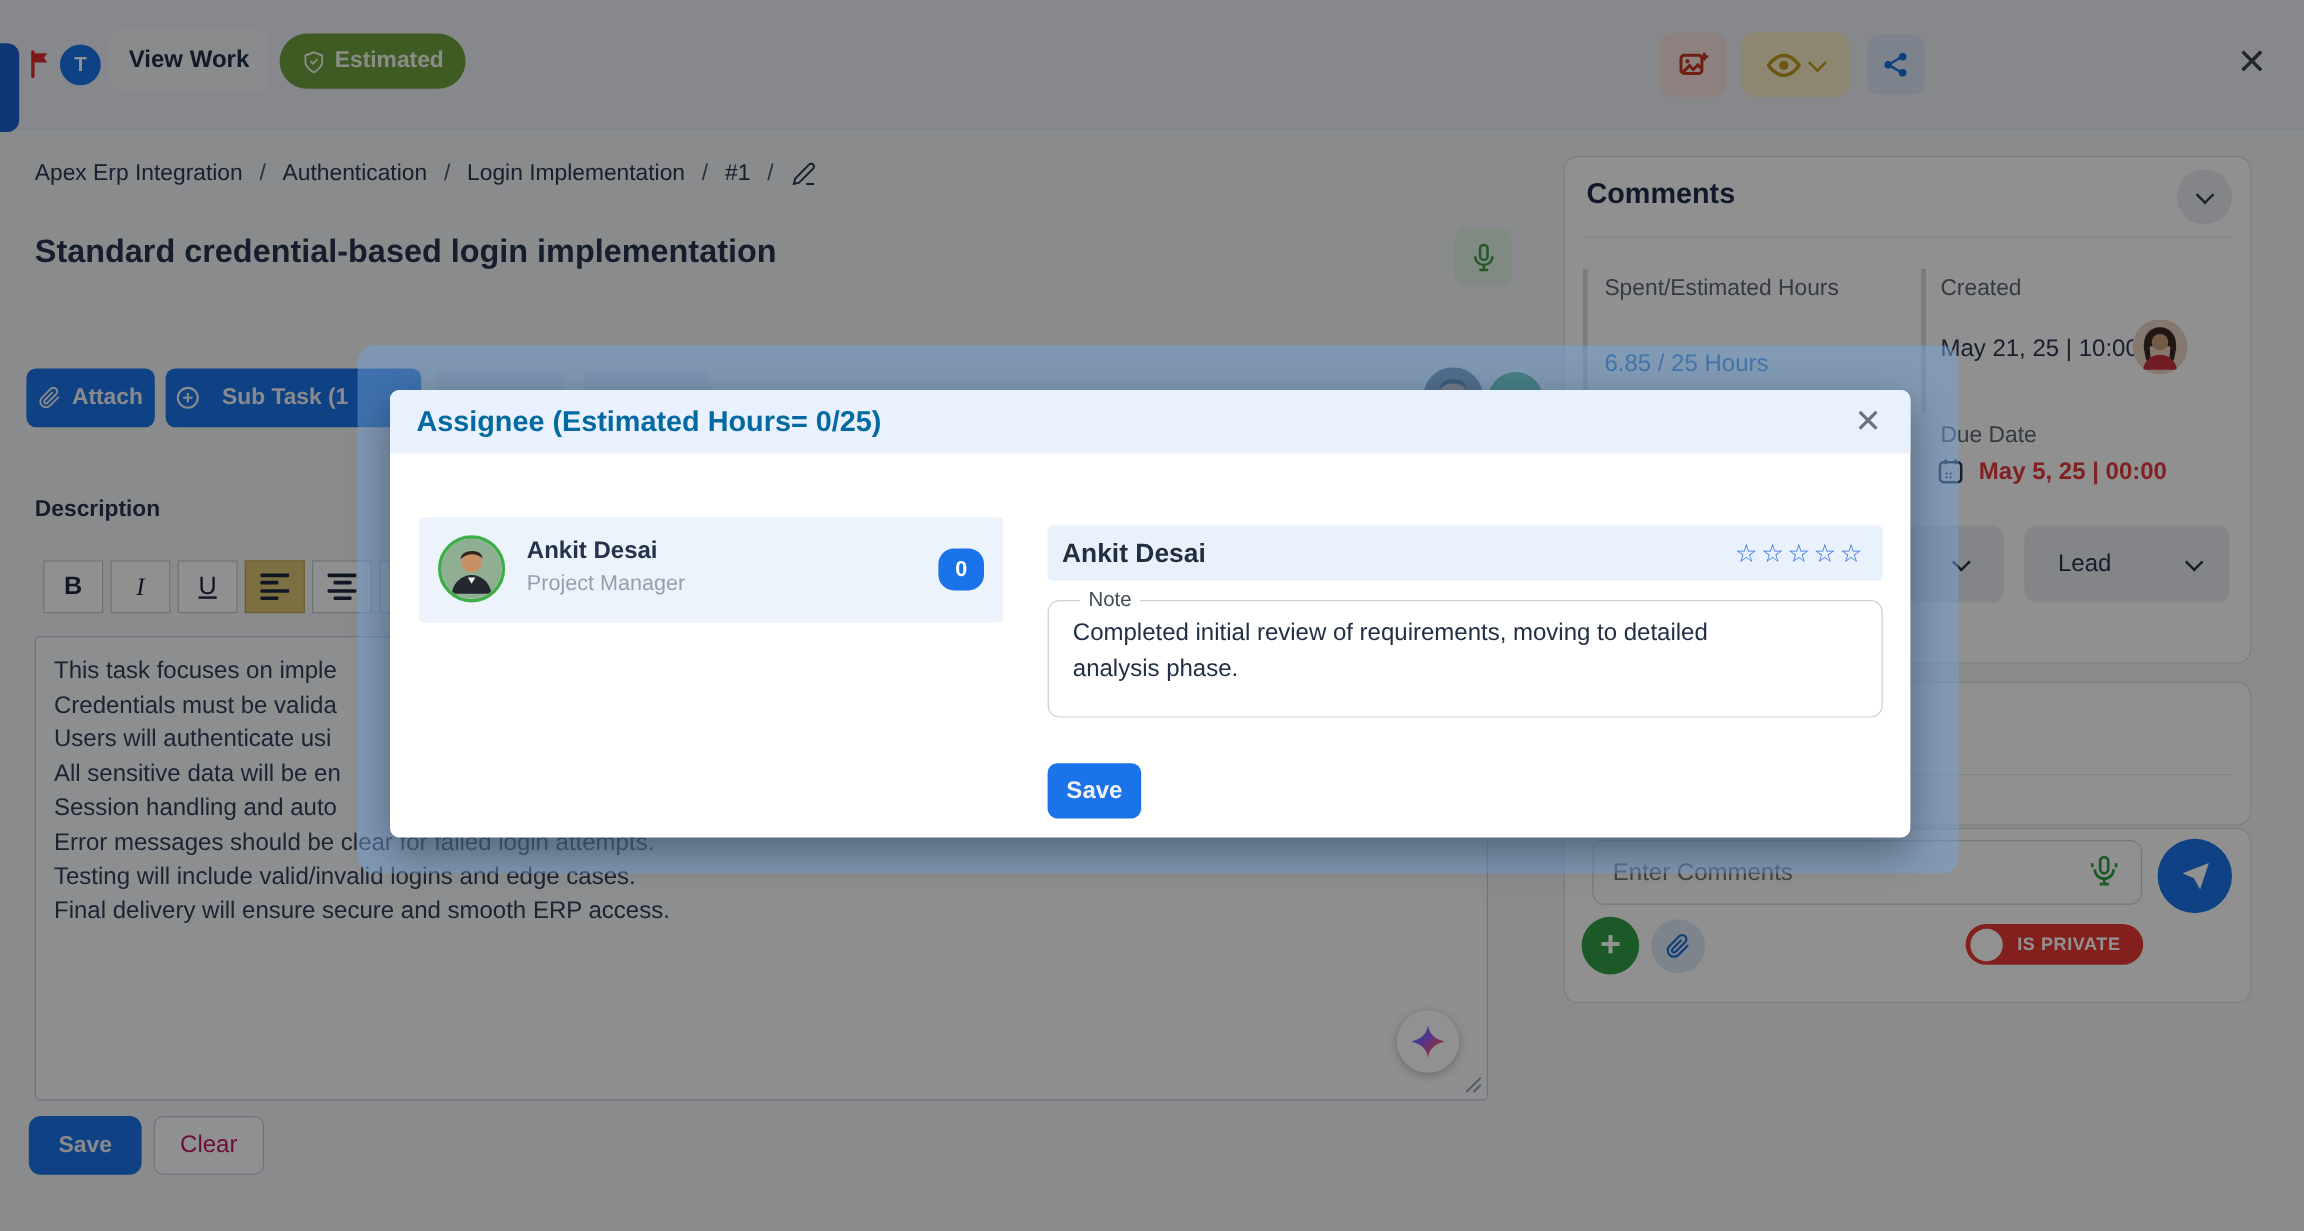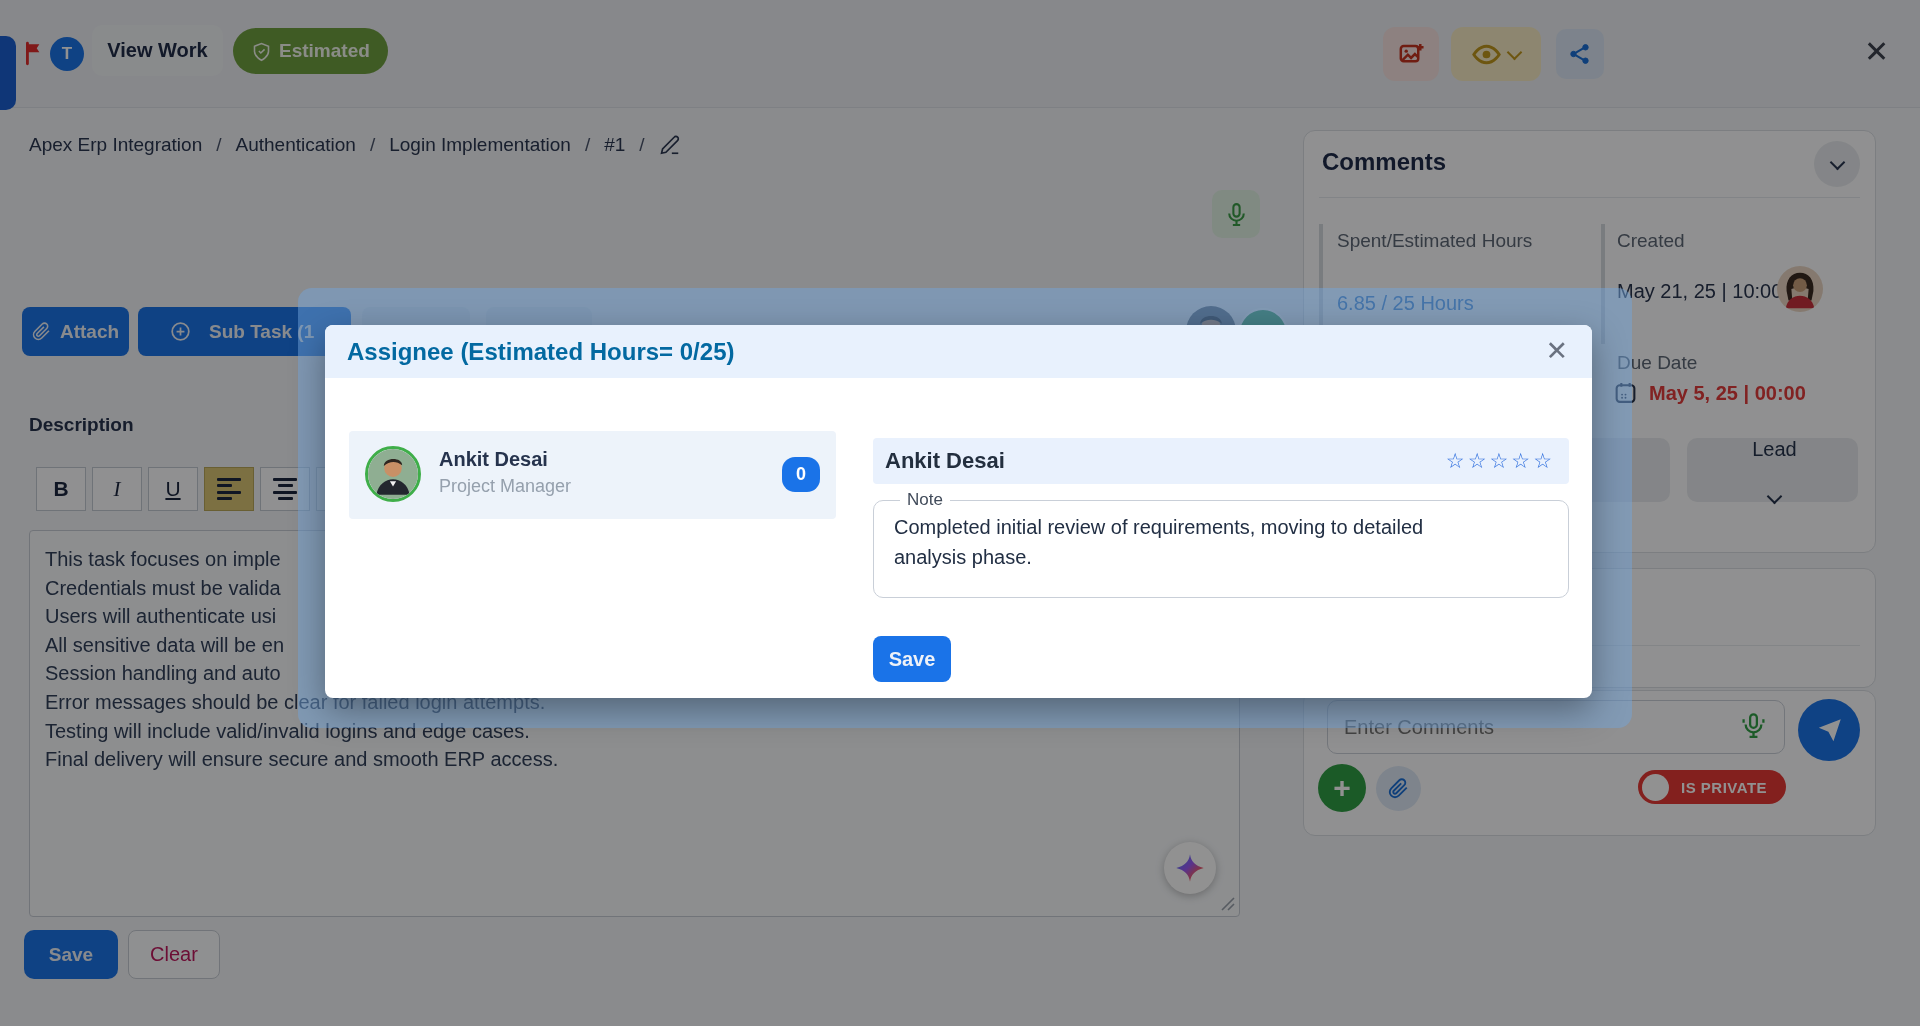--- a/index.html
+++ b/index.html
@@ -28,21 +28,21 @@
         border-bottom:2.5px solid currentColor;transform:rotate(45deg);margin-top:-4px;}
   
   .crumbs{left:29px;top:134px;display:flex;align-items:center;gap:14px;color:#2a3650;
           font-size:19px;font-weight:500;}
   .crumbs .sep{color:#49536a;font-weight:400;}
   .page-title{left:29px;top:194px;font-size:27px;font-weight:700;color:#27344f;}
   .mic-sq{left:1212px;top:190px;width:48px;height:48px;border-radius:10px;background:#e1f2e4;color:#3a9c47;}
   
   .blue-btn{background:#1a73e8;color:#eef2f8;border-radius:8px;font-size:19px;font-weight:600;gap:9px;}
   .attach{left:22px;top:307px;width:107px;height:49px;}
-  .subtask{left:138px;top:307px;width:213px;height:49px;justify-content:flex-start;padding-left:32px;overflow:hidden;white-space:nowrap;}
+  .subtask{left:138px;top:307px;width:213px;height:49px;justify-content:flex-start;padding-left:8px;overflow:hidden;white-space:nowrap;}
   .ghost{background:#e4e9f0;border-radius:8px;}
   .ghostA{left:362px;top:307px;width:108px;height:49px;}
   .ghostB{left:486px;top:307px;width:106px;height:49px;}
   .bg-av{overflow:hidden;}
   .green-dot{left:1238px;top:308px;width:46px;height:46px;background:#2e9e5b;border:2px solid #ffffff;}
   
   .desc-head{left:29px;top:414px;font-size:19px;font-weight:600;color:#26324d;}
   .tbtn{top:467px;width:50px;height:44px;background:#fdfdfe;border:1px solid #c3c9d2;
         color:#1c2740;font-size:21px;}
   .tbtn.active{background:#d9c573;border-color:#b9a75a;}
@@ -60,21 +60,21 @@
   .card{background:#fdfdfe;border:1px solid #d9dde3;border-radius:12px;box-sizing:border-box;}
   .card1{left:1303px;top:130px;width:573px;height:423px;}
   .details-h{left:1322px;top:148px;font-size:24px;font-weight:700;color:#1d2a49;}
   .chev-circle{left:1814px;top:141px;width:46px;height:46px;background:#e7eaee;color:#2a3650;}
   .div1{left:1319px;top:197px;width:541px;height:1px;background:#e4e7ec;}
   .vbar{width:4px;height:120px;background:#d5d9de;top:224px;}
   .lbl{font-size:19px;color:#5d6776;line-height:27px;}
   .spent-v{left:1337px;top:292px;font-size:20px;font-weight:500;color:#2f7cd6;}
   .created-v{left:1617px;top:280px;font-size:20px;font-weight:500;color:#28344e;}
   .due-v{left:1649px;top:382px;font-size:20px;font-weight:600;color:#e23b3b;}
-  .dd{background:#e7eaee;border-radius:10px;color:#25324c;flex-direction:column;}
+  .dd{background:#e7eaee;border-radius:10px;color:#25324c;}
   .dd-cut{left:1524px;top:438px;width:146px;height:64px;}
   .dd-lead{left:1687px;top:438px;width:171px;height:64px;display:flex;align-items:center;
            justify-content:space-between;padding:0 24px 0 28px;font-size:20px;font-weight:500;box-sizing:border-box;}
   .card2{left:1303px;top:568px;width:573px;height:120px;}
   .div2{left:1319px;top:645px;width:541px;height:1px;background:#e6e9ed;}
   .card3{left:1303px;top:690px;width:573px;height:146px;}
   .cmt-input{left:1327px;top:700px;width:458px;height:54px;border:1.5px solid #c9cfd8;border-radius:10px;
              background:#fdfdfe;box-sizing:border-box;padding:0 46px 0 16px;font-size:20px;color:#55627a;
              font-family:"Liberation Sans",sans-serif;outline:none;}
   .cmt-mic{left:1740px;top:712px;color:#2f9e44;}
@@ -184,20 +184,21 @@
       <span>#1</span>
       <span class="sep">/</span>
       <span>
         <svg width="22" height="22" viewBox="0 0 24 24" fill="none" stroke="#2a3650" stroke-width="1.8">
           <path d="M16.5 3.5a2.62 2.62 0 1 1 3.7 3.7L7.5 19.9 2.8 21l1.1-4.7z"></path>
           <path d="M14 21h7"></path>
         </svg>
       </span>
     </div>
 
+    <div class="abs page-title">Standard credential-based login implementation</div>
     <div class="abs btn mic-sq">
       <span>
         <svg width="25" height="25" viewBox="0 0 24 24" fill="none" stroke="currentColor" stroke-width="2">
           <path d="M12 2a3 3 0 0 0-3 3v6a3 3 0 0 0 6 0V5a3 3 0 0 0-3-3z"></path>
           <path d="M19 11a7 7 0 0 1-14 0"></path>
             <path d="M12 18v4M8.5 22h7"></path>
         </svg>
       </span>
     </div>
 

